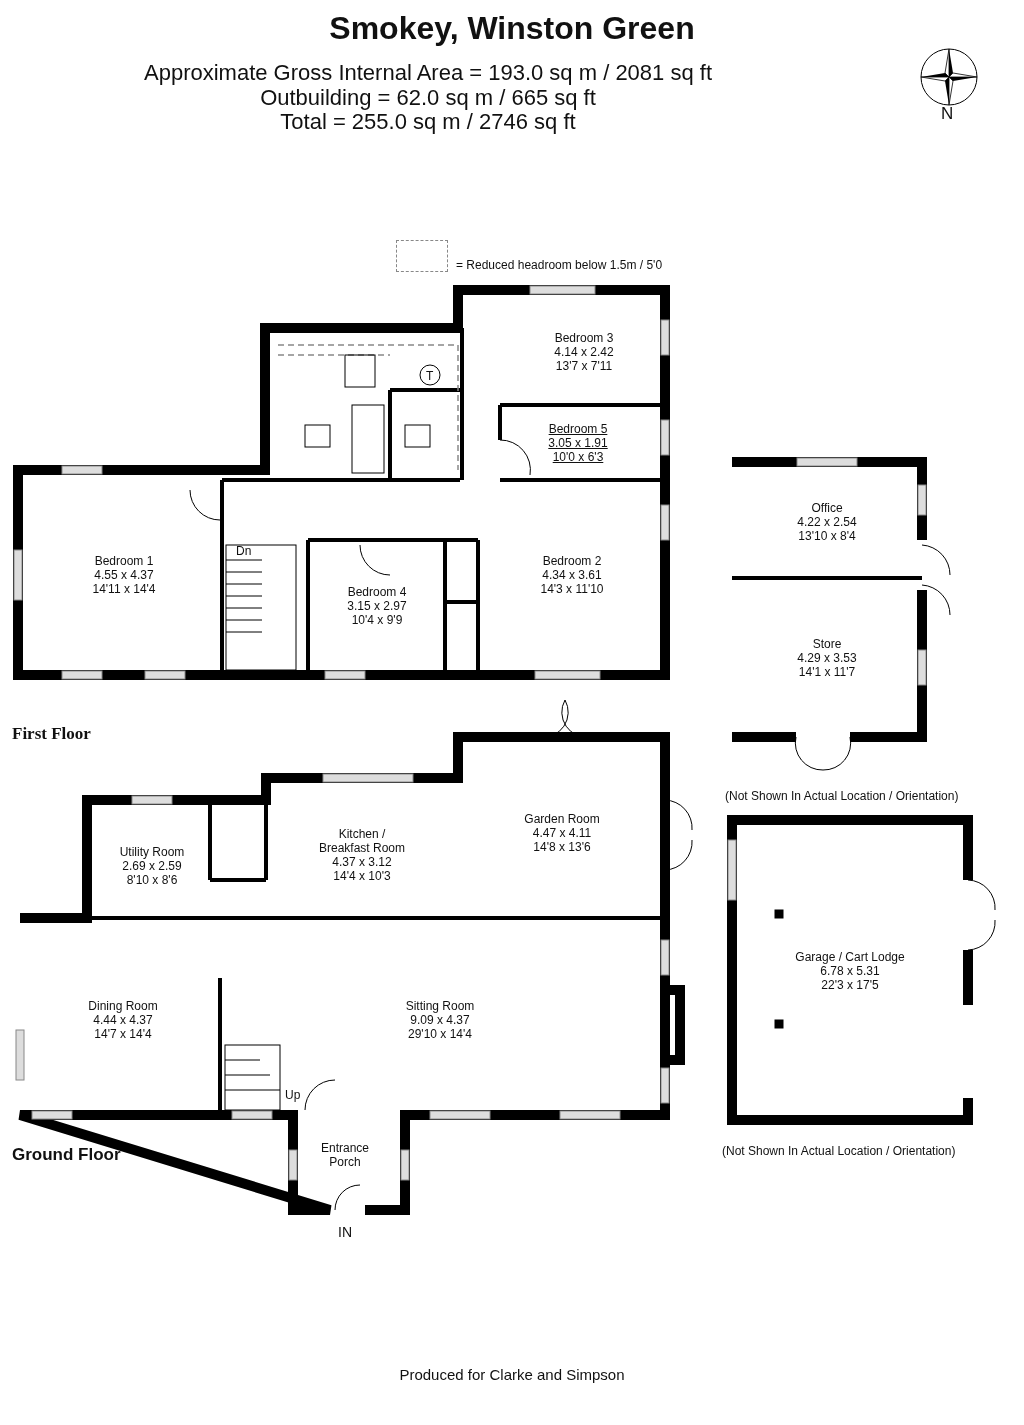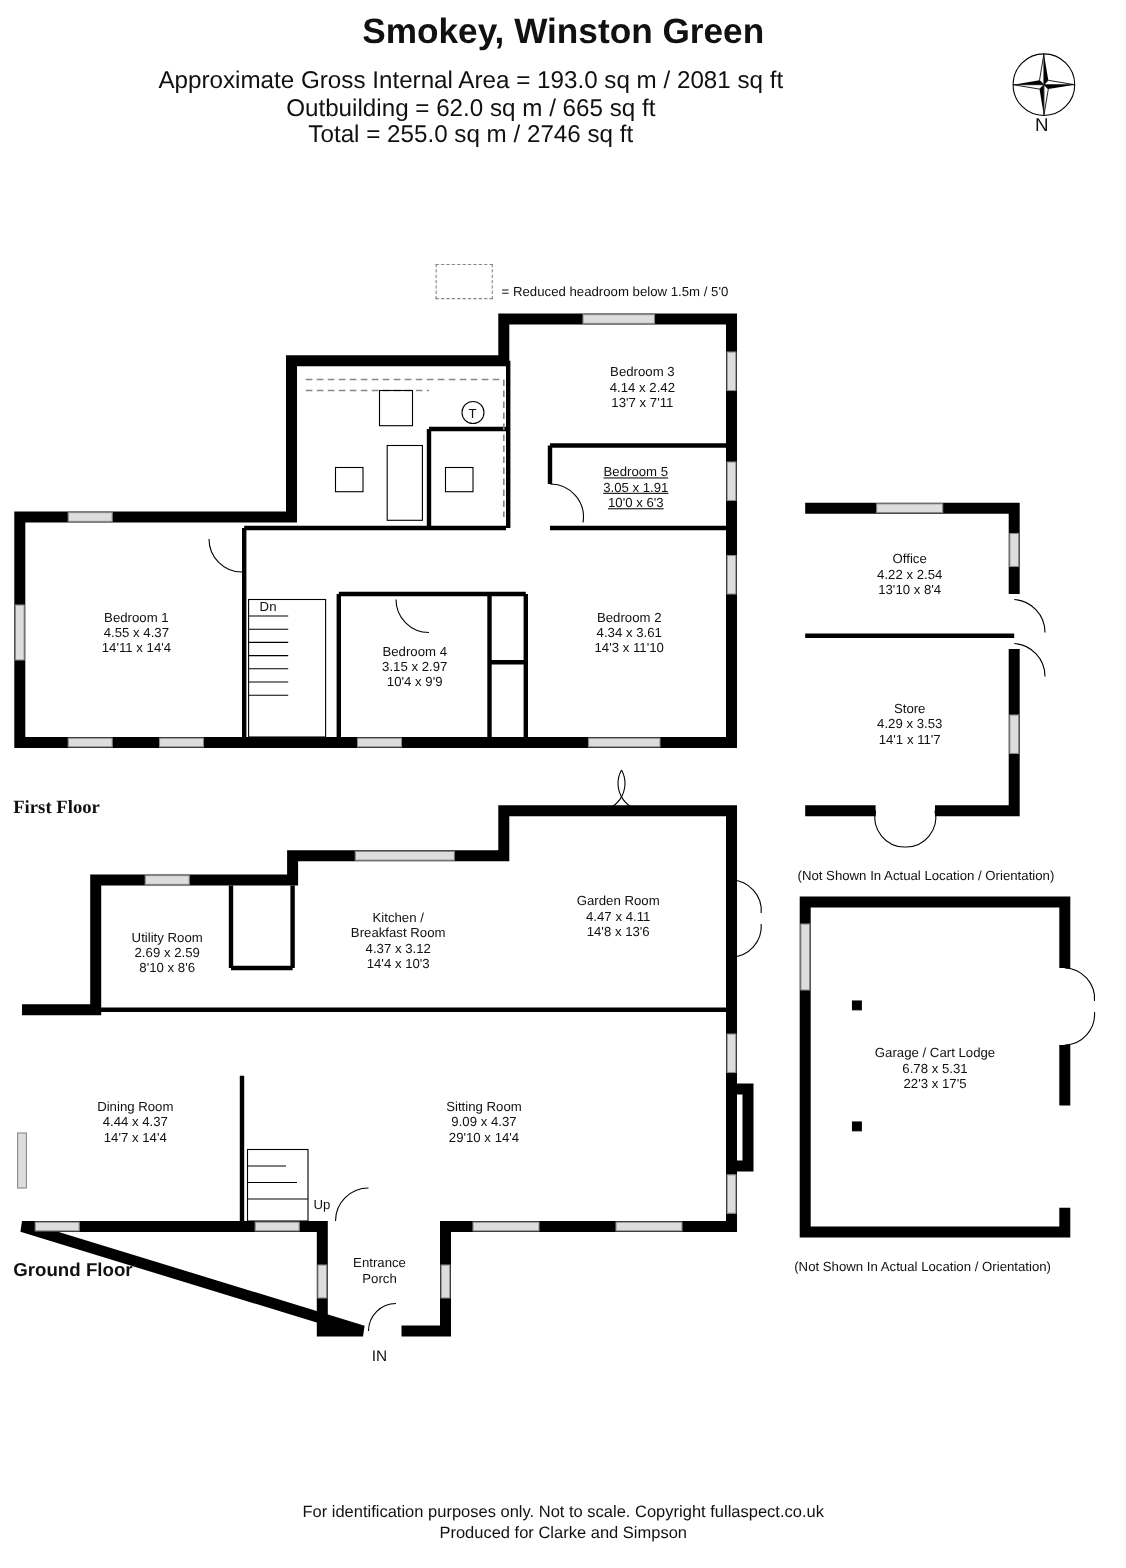--- a/index.html
+++ b/index.html
@@ -230,15 +230,14 @@
 </div>
 <div class="note" style="left:725px; top:789px;">(Not Shown In Actual Location / Orientation)</div>
 <div class="room" style="left:850px; top:950px;">
   <span>Garage / Cart Lodge</span>
     <span>6.78 x 5.31</span>
     <span>22'3 x 17'5</span>
 </div>
 <div class="note" style="left:722px; top:1144px;">(Not Shown In Actual Location / Orientation)</div>
 
 <div class="footer">
-  <div>For identification purposes only. Not to scale. Copyright fullaspect.co.uk</div>
   <div>Produced for Clarke and Simpson</div>
 </div>
 
 </body></html>

